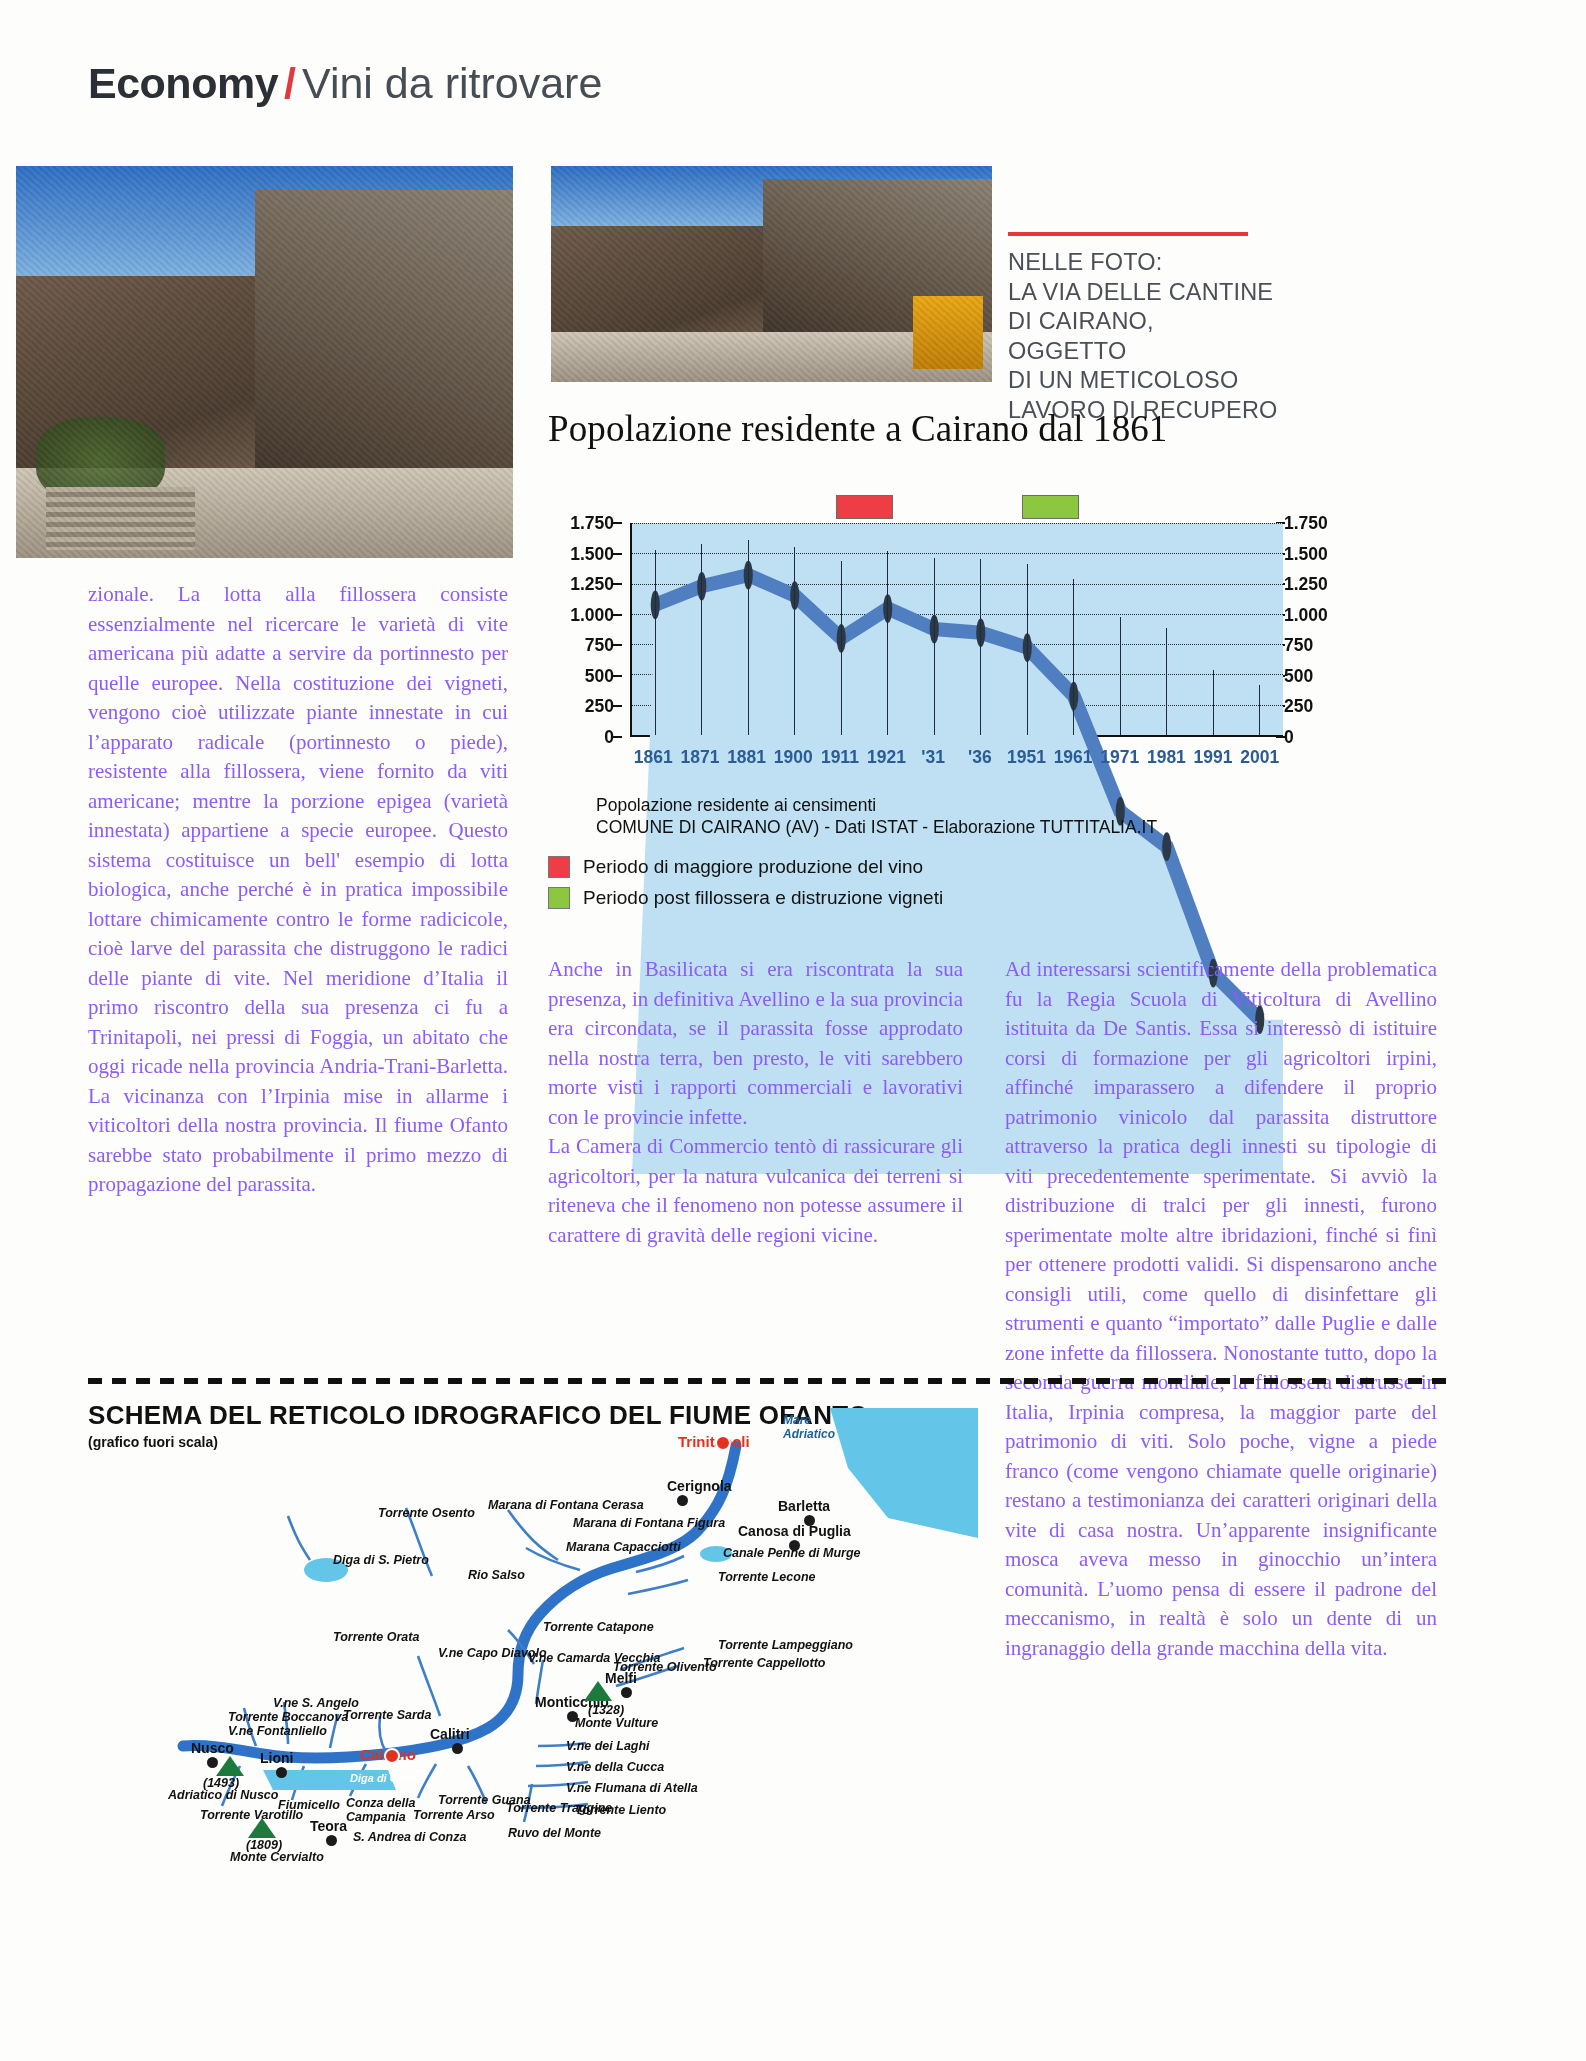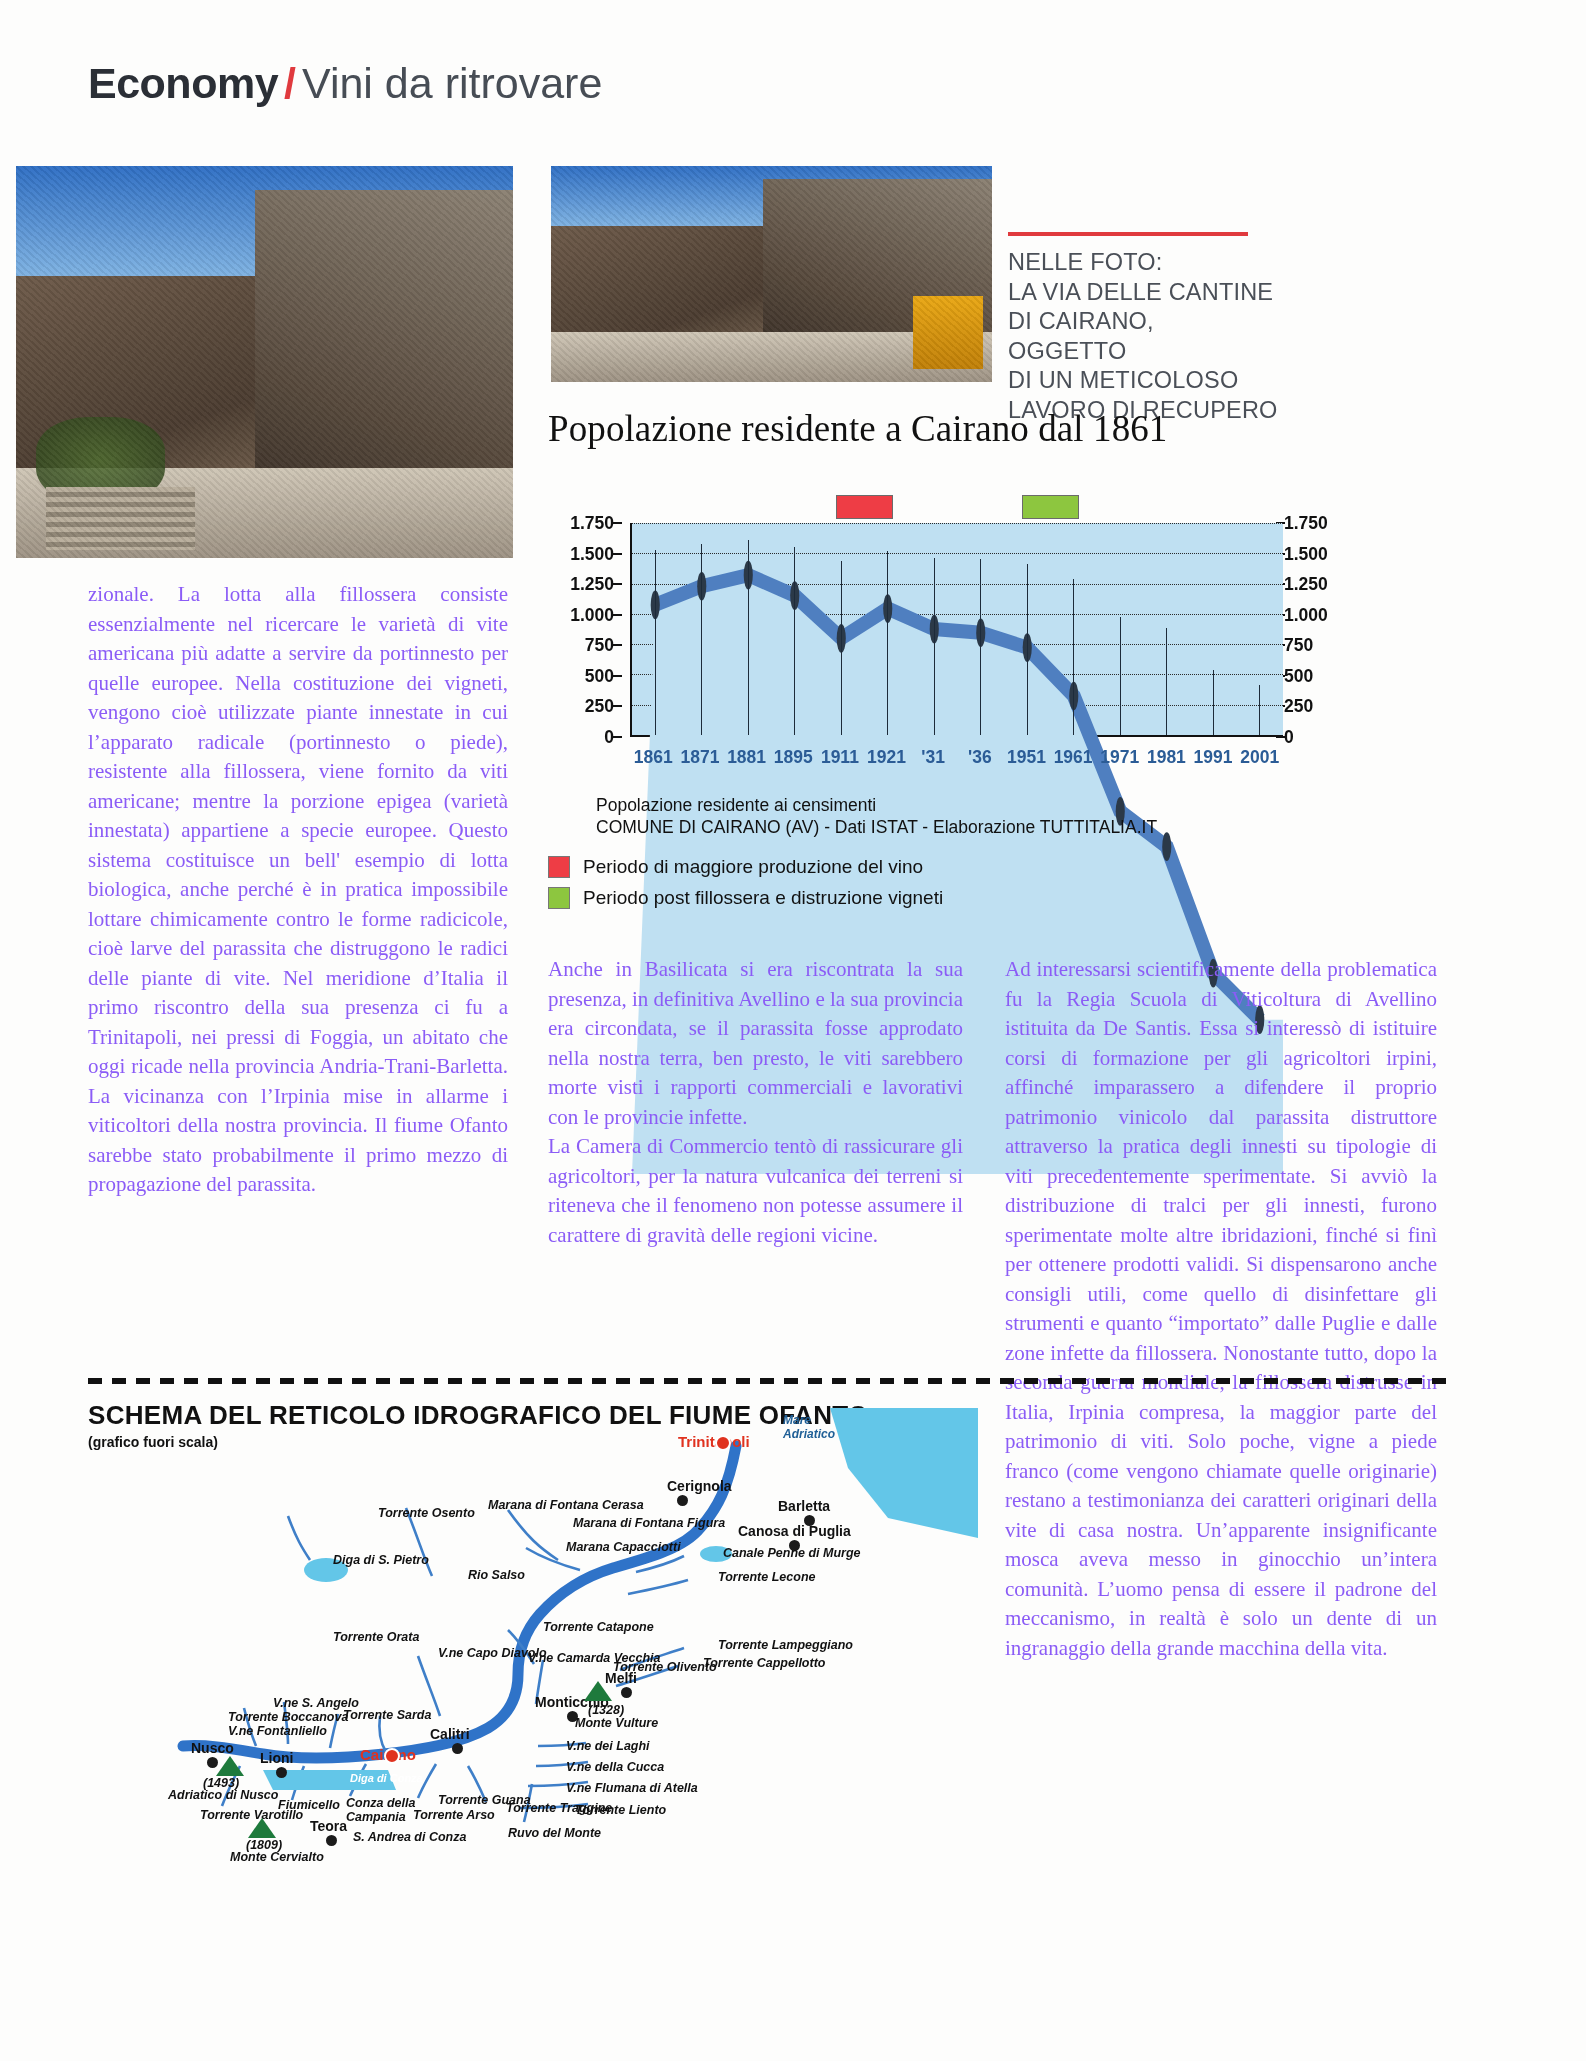--- a/index.html
+++ b/index.html
@@ -233,21 +233,21 @@
         <div class="vline" style="left: calc(67.8571% - 0.7px); top: 26.5714%;"></div>
         <div class="vline" style="left: calc(75% - 0.7px); top: 44.2857%;"></div>
         <div class="vline" style="left: calc(82.1429% - 0.7px); top: 49.7143%;"></div>
         <div class="vline" style="left: calc(89.2857% - 0.7px); top: 69.1429%;"></div>
         <div class="vline" style="left: calc(96.4286% - 0.7px); top: 76.2857%;"></div>
       </div>
     <div class="xlabels" id="xlabels">
         <div class="xlab" style="left: 3.57143%;">1861</div>
         <div class="xlab" style="left: 10.7143%;">1871</div>
         <div class="xlab" style="left: 17.8571%;">1881</div>
-        <div class="xlab" style="left: 25%;">1895</div>
+        <div class="xlab" style="left: 25%;">1900</div>
         <div class="xlab" style="left: 32.1429%;">1911</div>
         <div class="xlab" style="left: 39.2857%;">1921</div>
         <div class="xlab" style="left: 46.4286%;">'31</div>
         <div class="xlab" style="left: 53.5714%;">'36</div>
         <div class="xlab" style="left: 60.7143%;">1951</div>
         <div class="xlab" style="left: 67.8571%;">1961</div>
         <div class="xlab" style="left: 75%;">1971</div>
         <div class="xlab" style="left: 82.1429%;">1981</div>
         <div class="xlab" style="left: 89.2857%;">1991</div>
         <div class="xlab" style="left: 96.4286%;">2001</div>

